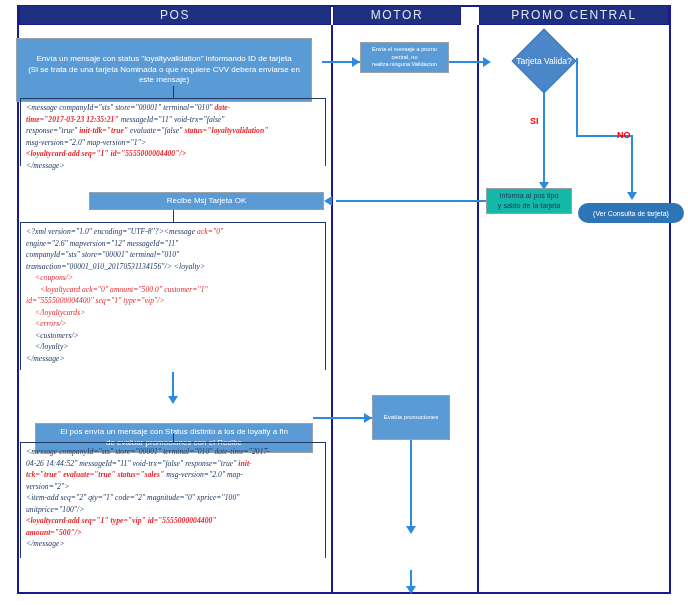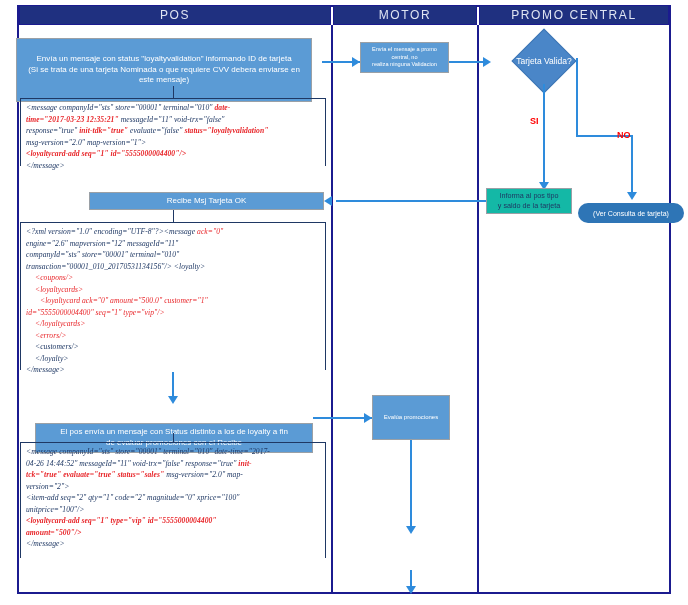--- a/index.html
+++ b/index.html
@@ -145,21 +145,21 @@
 </head>
 <body>
 
 <div id="canvas">
 
   <div class="lane-frame"></div>
 
   <div class="lane-header" style="left:19px;width:312px;">
     <span>POS</span>
   </div>
-  <div class="lane-header" style="left:333px;width:144px;">
+  <div class="lane-header" style="left:333px;width:128px;">
     <span>MOTOR</span>
   </div>
   <div class="lane-header" style="left:479px;width:190px;">
     <span>PROMO CENTRAL</span>
   </div>
 
   <div class="lane-sep" style="left:331px;"></div>
   <div class="lane-sep" style="left:477px;"></div>
 
   <div class="pbox" style="left:16px;top:38px;width:296px;height:64px;font-size:8px;flex-direction:column;">
@@ -186,21 +186,20 @@
 
   <div class="line-v" style="left:173px;top:210px;height:12px;background:#1f3864;width:1px;"></div>
 
   <div class="xmlblock" style="left:20px;top:222px;width:306px;height:148px;"></div>
   <div class="xmltext" id="xml-response" style="left:26px;top:226px;width:296px;">
       <div><span>&lt;?xml version="1.0" encoding="UTF-8"?&gt;&lt;message </span><span class="r">ack="0"</span></div>
       <div><span>engine="2.6" mapversion="12" messageId="11"</span></div>
       <div><span>companyId="sts" store="00001" terminal="010"</span></div>
       <div><span>transaction="00001_010_20170531134156"/&gt;  &lt;loyalty&gt;</span></div>
       <div><span class="ind1"></span><span class="r">&lt;coupons/&gt;</span></div>
-      <div><span class="ind1"></span><span class="r">&lt;loyaltycards&gt;</span></div>
       <div><span class="ind2"></span><span class="r">&lt;loyaltycard ack="0" amount="500.0" customer="1"</span></div>
       <div><span class="r">id="5555000004400" seq="1" type="vip"/&gt;</span></div>
       <div><span class="ind1"></span><span class="r">&lt;/loyaltycards&gt;</span></div>
       <div><span class="ind1"></span><span class="r">&lt;errors/&gt;</span></div>
       <div><span class="ind1"></span><span>&lt;customers/&gt;</span></div>
       <div><span class="ind1"></span><span>&lt;/loyalty&gt;</span></div>
       <div><span>&lt;/message&gt;</span></div>
     </div>
 
   <div class="line-v" style="left:172px;top:372px;height:26px;"></div>

